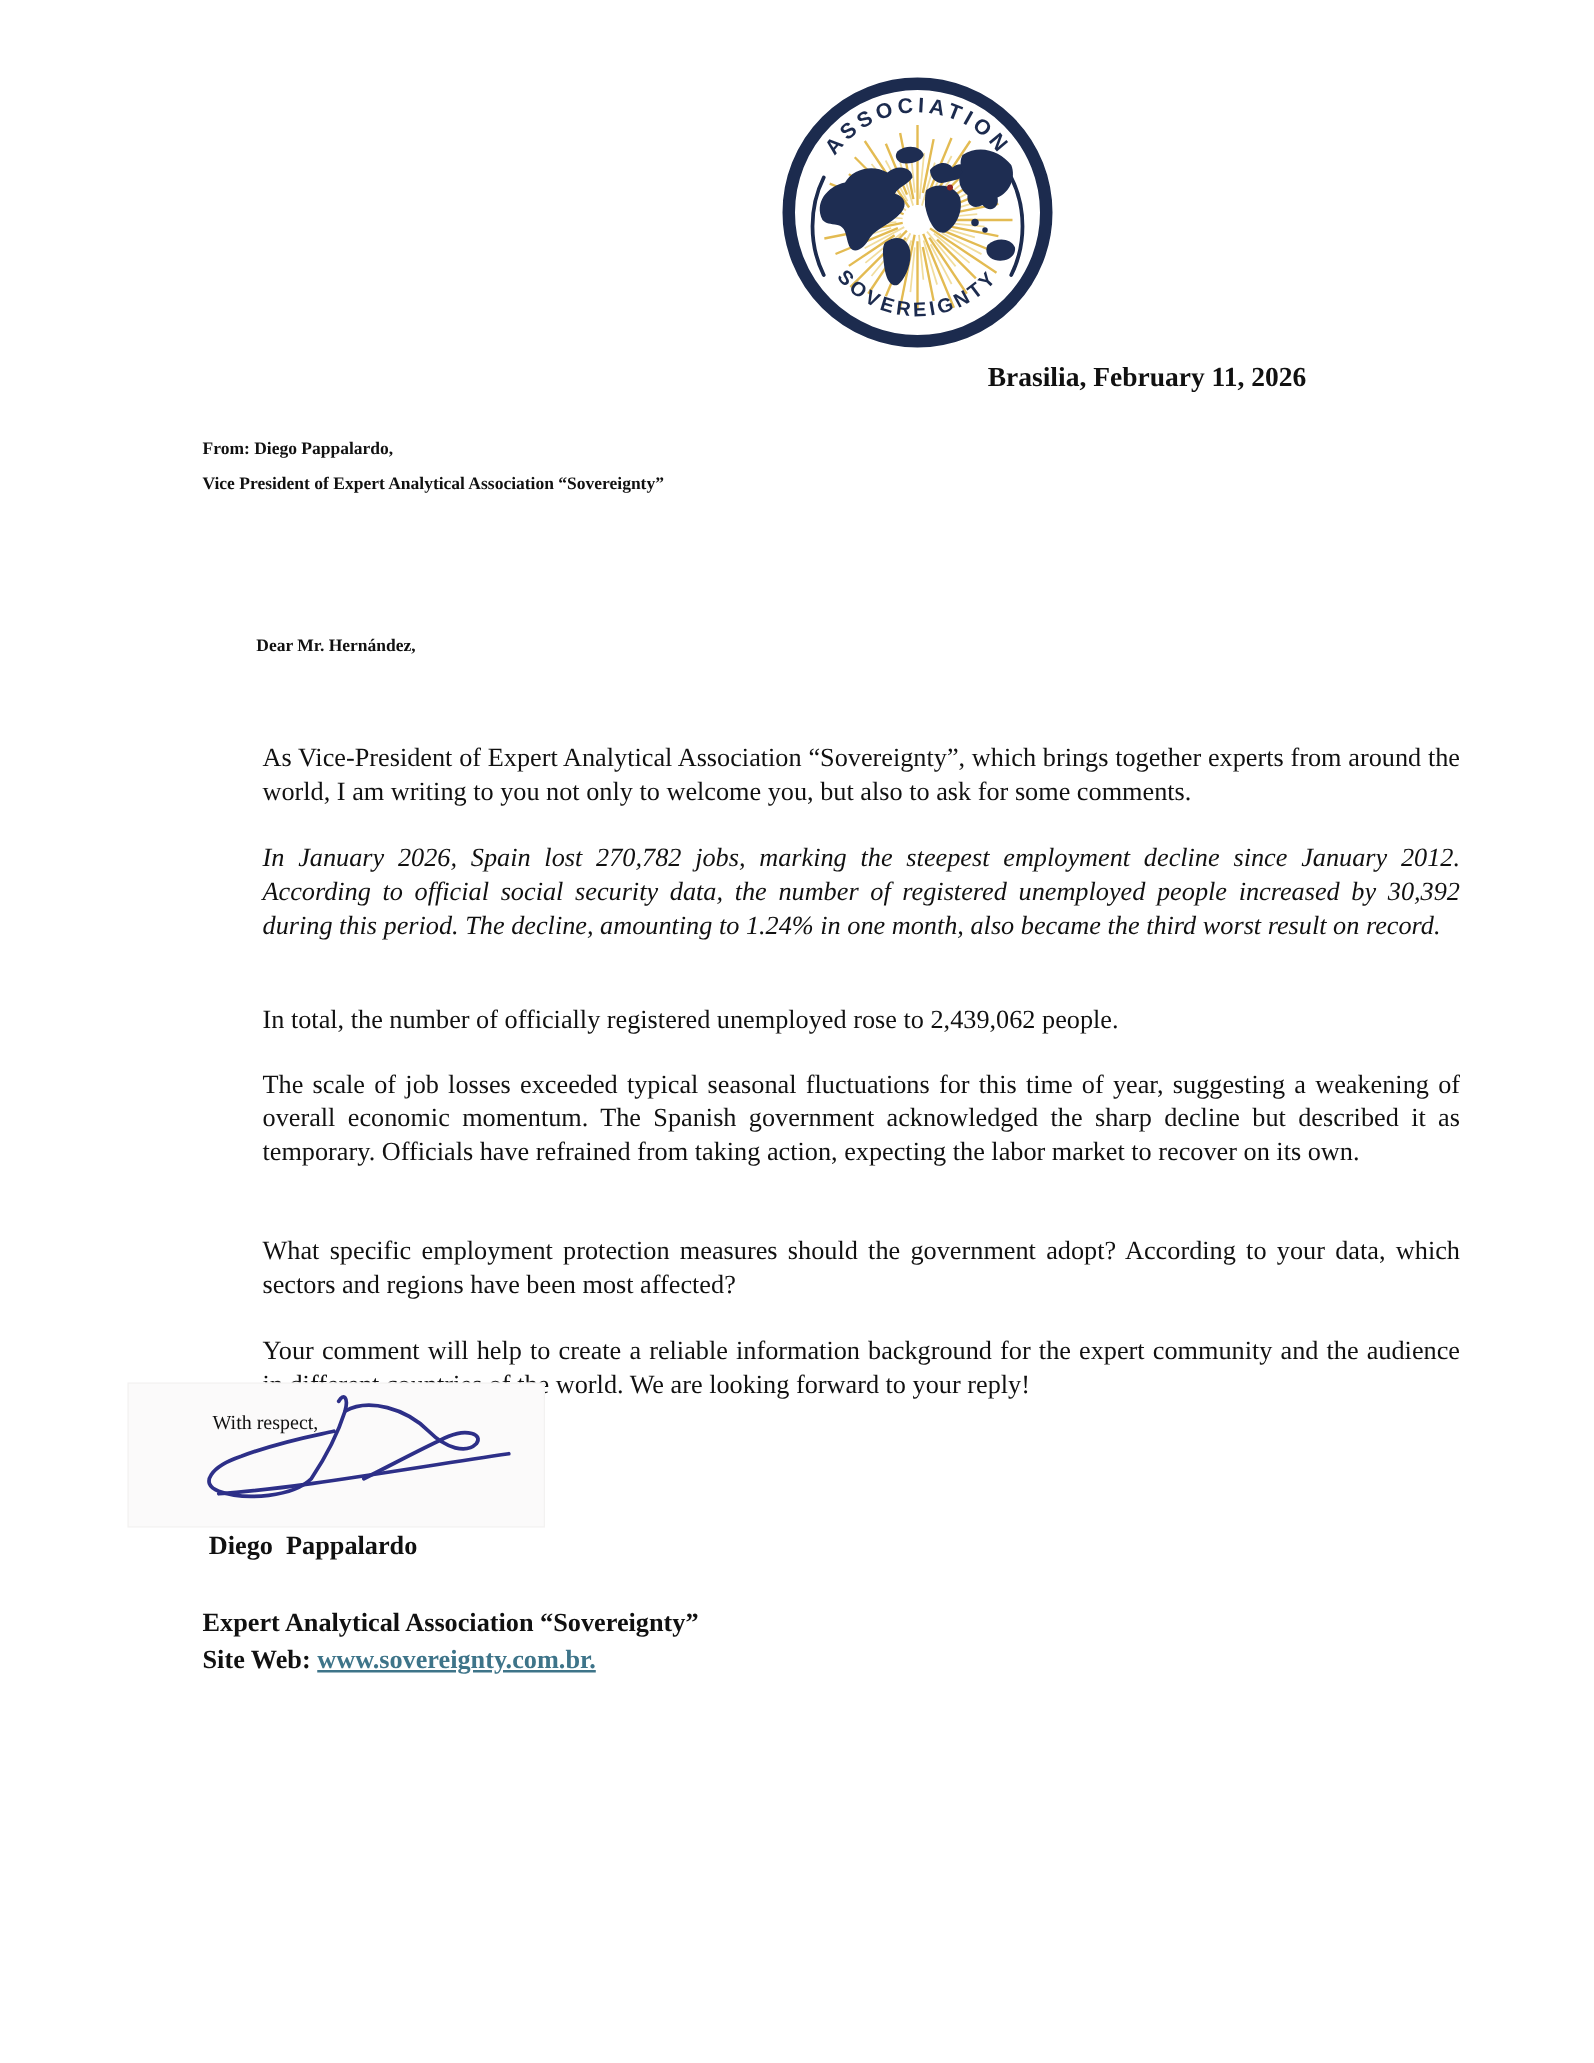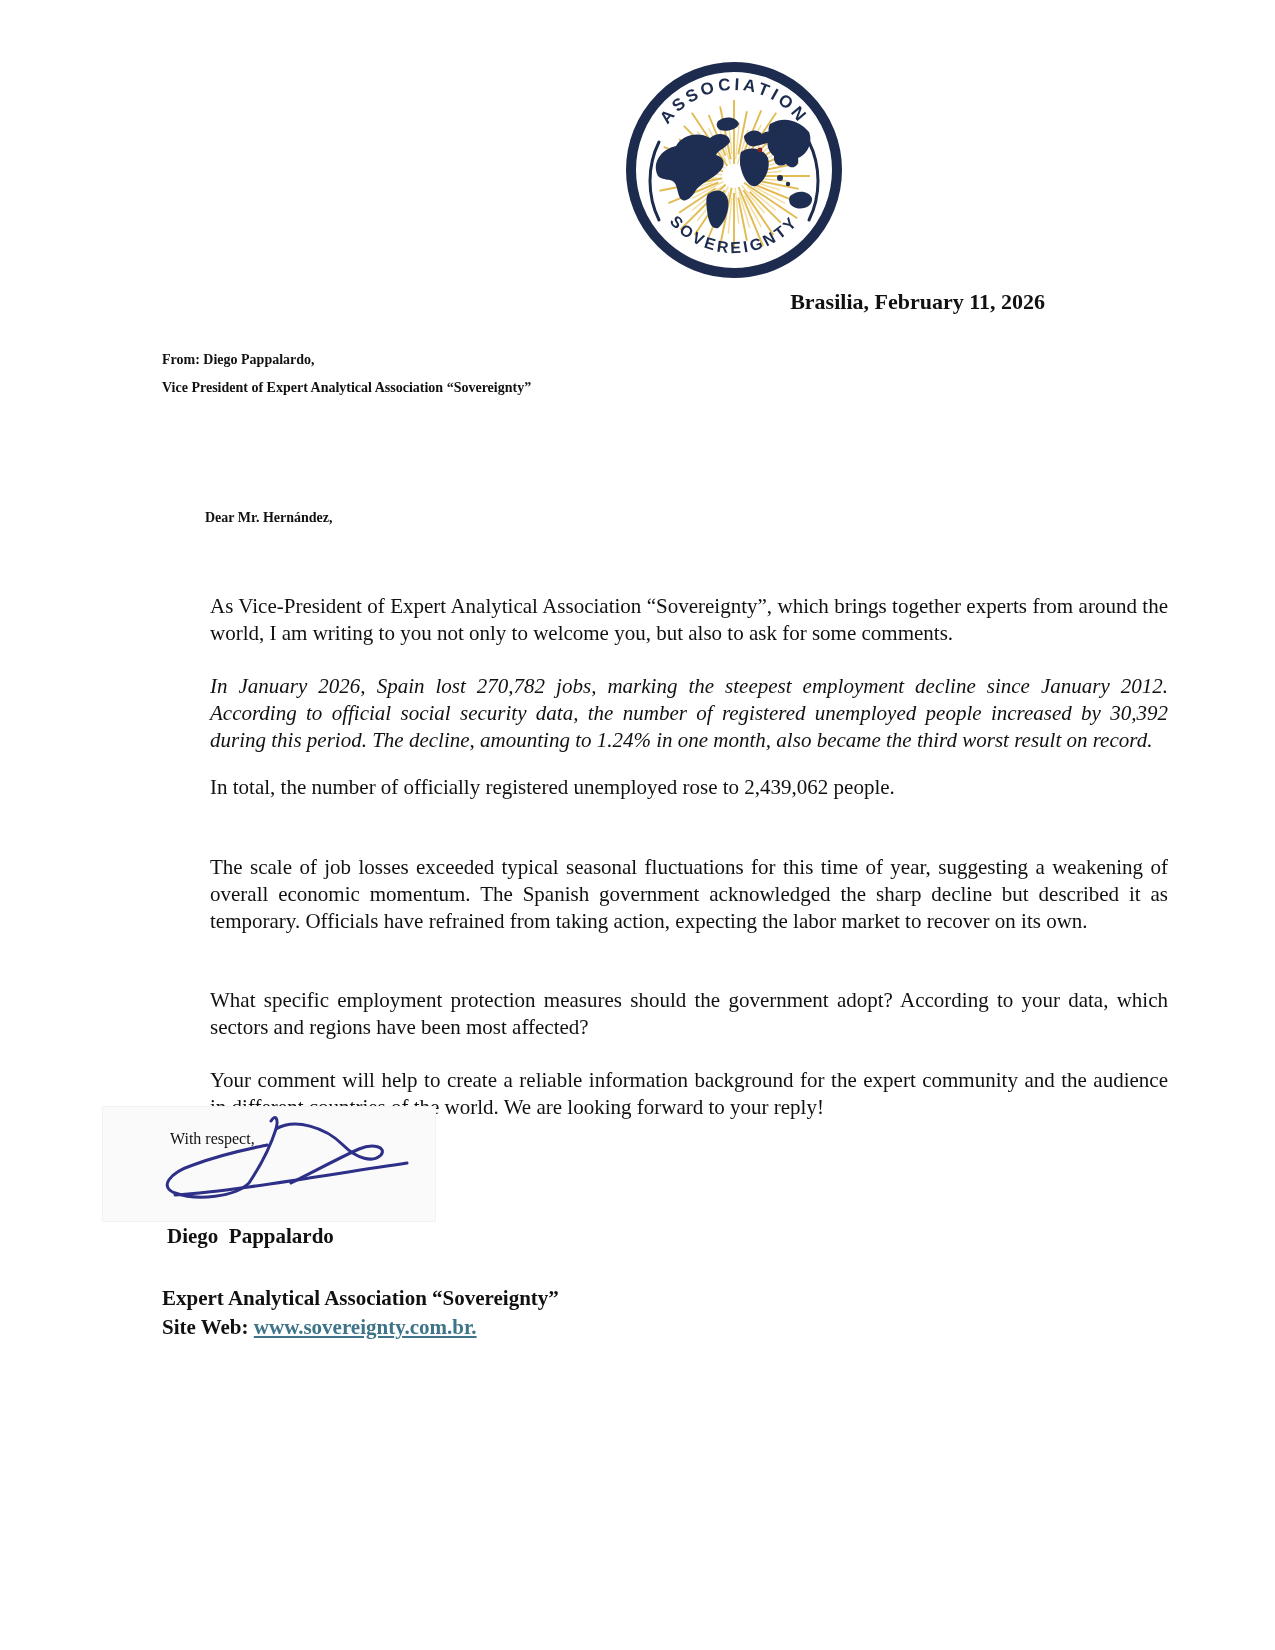--- a/index.html
+++ b/index.html
@@ -21,21 +21,21 @@
     text-align:right; font-weight:700; font-size:22px;margin-left:35px;
   }
   .block { position:absolute; left:162px; width:958px; font-size:14px; line-height:28px; }
   .bold { font-weight:700; }
   .from-block { top:346px; }
   .to-block   { top:432px; }
   .salutation { top:504px; font-weight:700;margin-left:43px; }
   .para { position:absolute; left:162px; width:958px; font-size:21px; line-height:27px; text-align:justify;margin-left:48px; }
   .p0 { top:572px; }
   .p1 { top:652px;font-style:italic; }
-  .p2 { top:753px; }
+  .p2 { top:781px; }
   .p3 { top:833px; }
   .p4 { top:966px; }
   .p5 { top:1046px; }
   
   .sig-backdrop {
     position:absolute; left:102px; top:1106px; width:332px; height:114px;
     background:#fbfafa; border:1px solid #f3f2f1;
   }
   .sig-closing { position:absolute; left:170px; top:1130px; font-size:16px; }
   .sig-scrawl { position:absolute; left:145px; top:1105px; width:280px; height:105px; }

